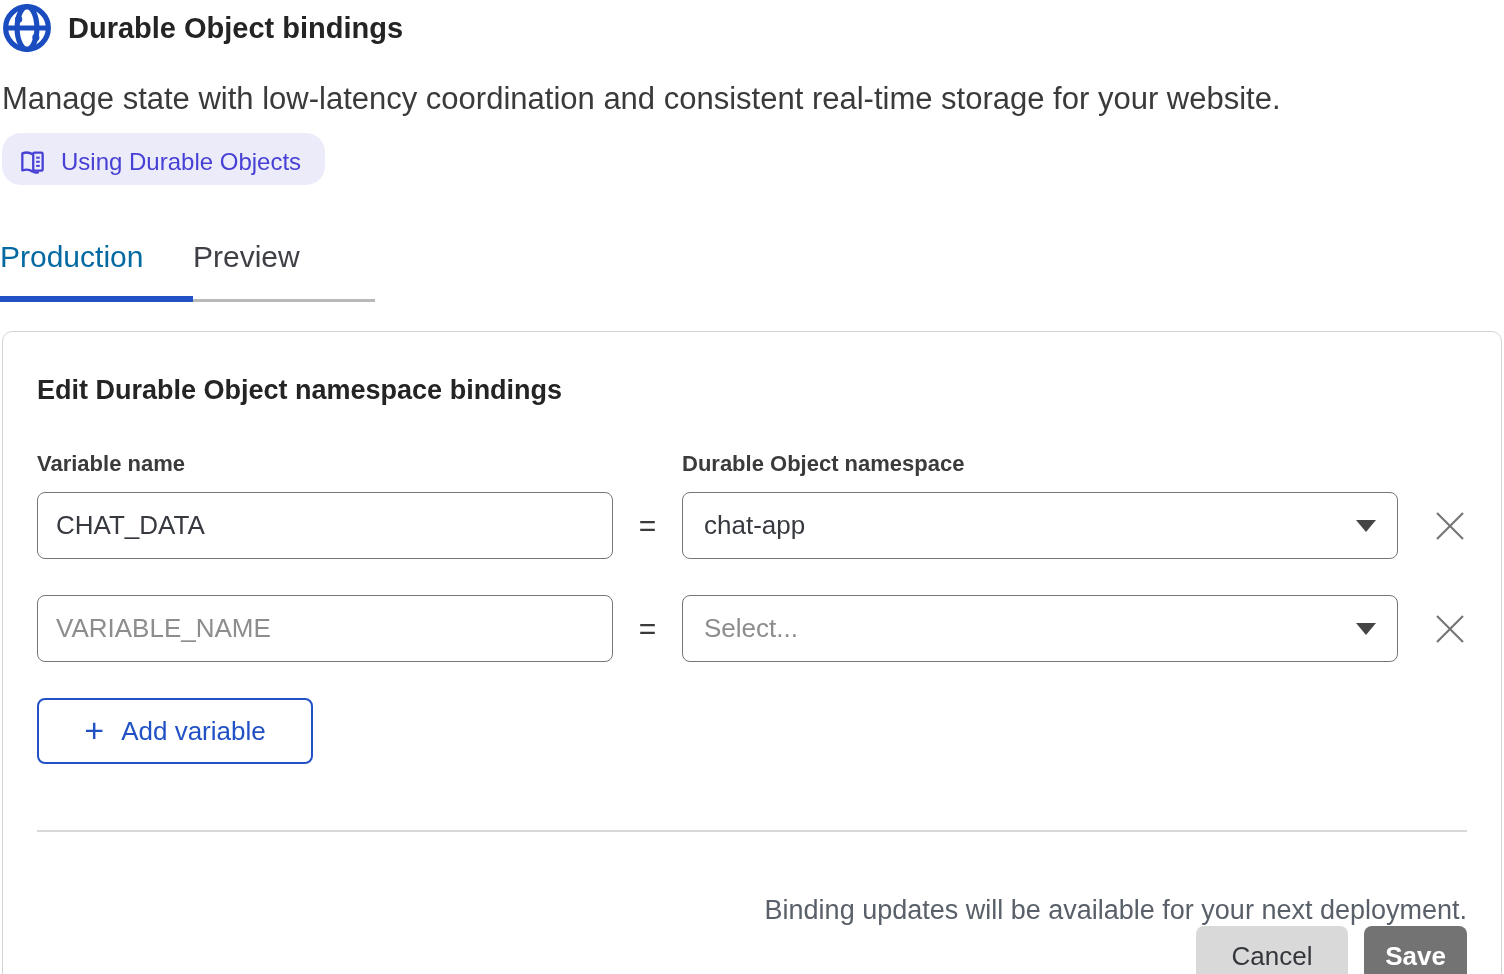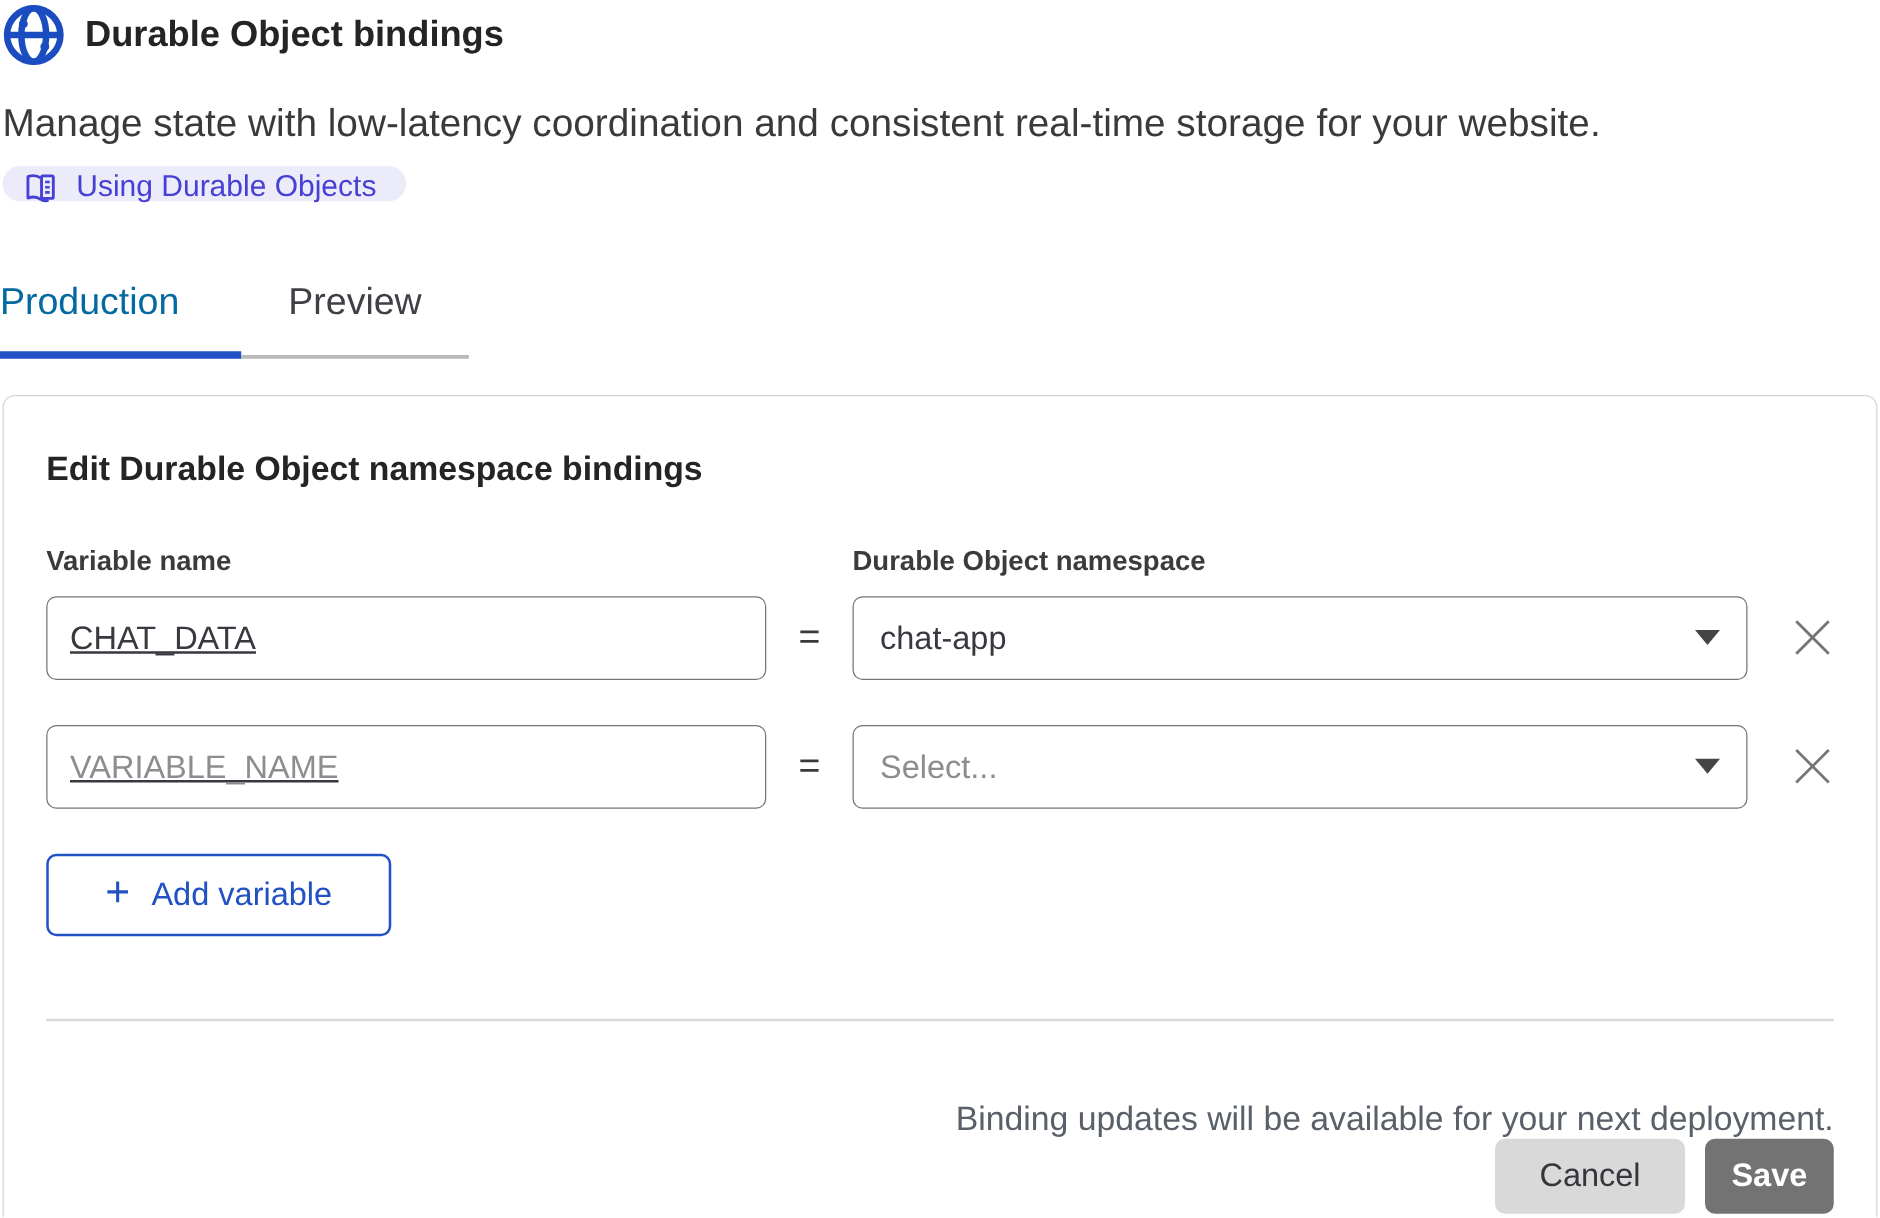--- a/index.html
+++ b/index.html
@@ -15,36 +15,36 @@
   
   .header-row { display: flex; align-items: center; gap: 16px; }
   .globe-icon { width: 50px; height: 50px; flex: 0 0 auto; }
   .page-title { font-size: 29px; font-weight: 700; color: #242424; }
 
   .description { margin-top: 28px; font-size: 31px; color: #3a3a3a; }
 
   .docs-badge {
     margin-top: 16px;
     display: inline-flex; align-items: center; gap: 14px;
-    height: 28px; padding: 6px 24px 0 16px;
+    height: 52px; padding: 6px 24px 0 16px;
     background: #ecebfa; border-radius: 19px;
     color: #4740d4; font-size: 24px;
     cursor: pointer; text-decoration: none;
   }
   .book-icon { width: 29px; height: 29px; display: block; }
 
   
   .tabs { margin-top: 55px; display: flex; margin-left: -2px; }
   .tab { font-size: 30px; padding-bottom: 22px; cursor: pointer; }
   .tab.active {
     width: 193px; color: #0369a1; font-weight: 500;
     border-bottom: 6px solid #2151c5;
   }
   .tab.inactive {
-    width: 182px; text-align: center; color: #3f3f46;
+    width: 182px; color: #3f3f46;
     border-bottom: 3px solid #b9b9b9; padding-bottom: 25px;
   }
 
   
   .card {
     margin-top: 29px; margin-right: 2px;
     border: 1.5px solid #d4d4d4; border-radius: 10px;
     padding: 43px 34px 40px 34px;
     background: #fff;
   }
@@ -58,21 +58,21 @@
   }
   .labels-row { margin-bottom: 15px; }
   .col-label { font-size: 22px; font-weight: 700; color: #3b3b3b; }
   .binding-row { margin-bottom: 36px; height: 67px; }
 
   .text-input {
     width: 100%; height: 67px;
     border: 1.5px solid #767676; border-radius: 8px;
     font-family: "Liberation Sans", sans-serif;
     font-size: 26px; color: #36393f;
-    padding: 0 18px; outline: none; background: #fff; text-decoration: underline;
+    padding: 0 18px; outline: none; background: #fff;
   }
   .text-input::placeholder { color: #8d8d8d; }
 
   .equals { text-align: center; font-size: 30px; color: #3a3a3a; }
 
   .select-box {
     height: 67px;
     border: 1.5px solid #767676; border-radius: 8px;
     display: flex; align-items: center; justify-content: space-between;
     padding: 0 21px; font-size: 26px; color: #36393f;

